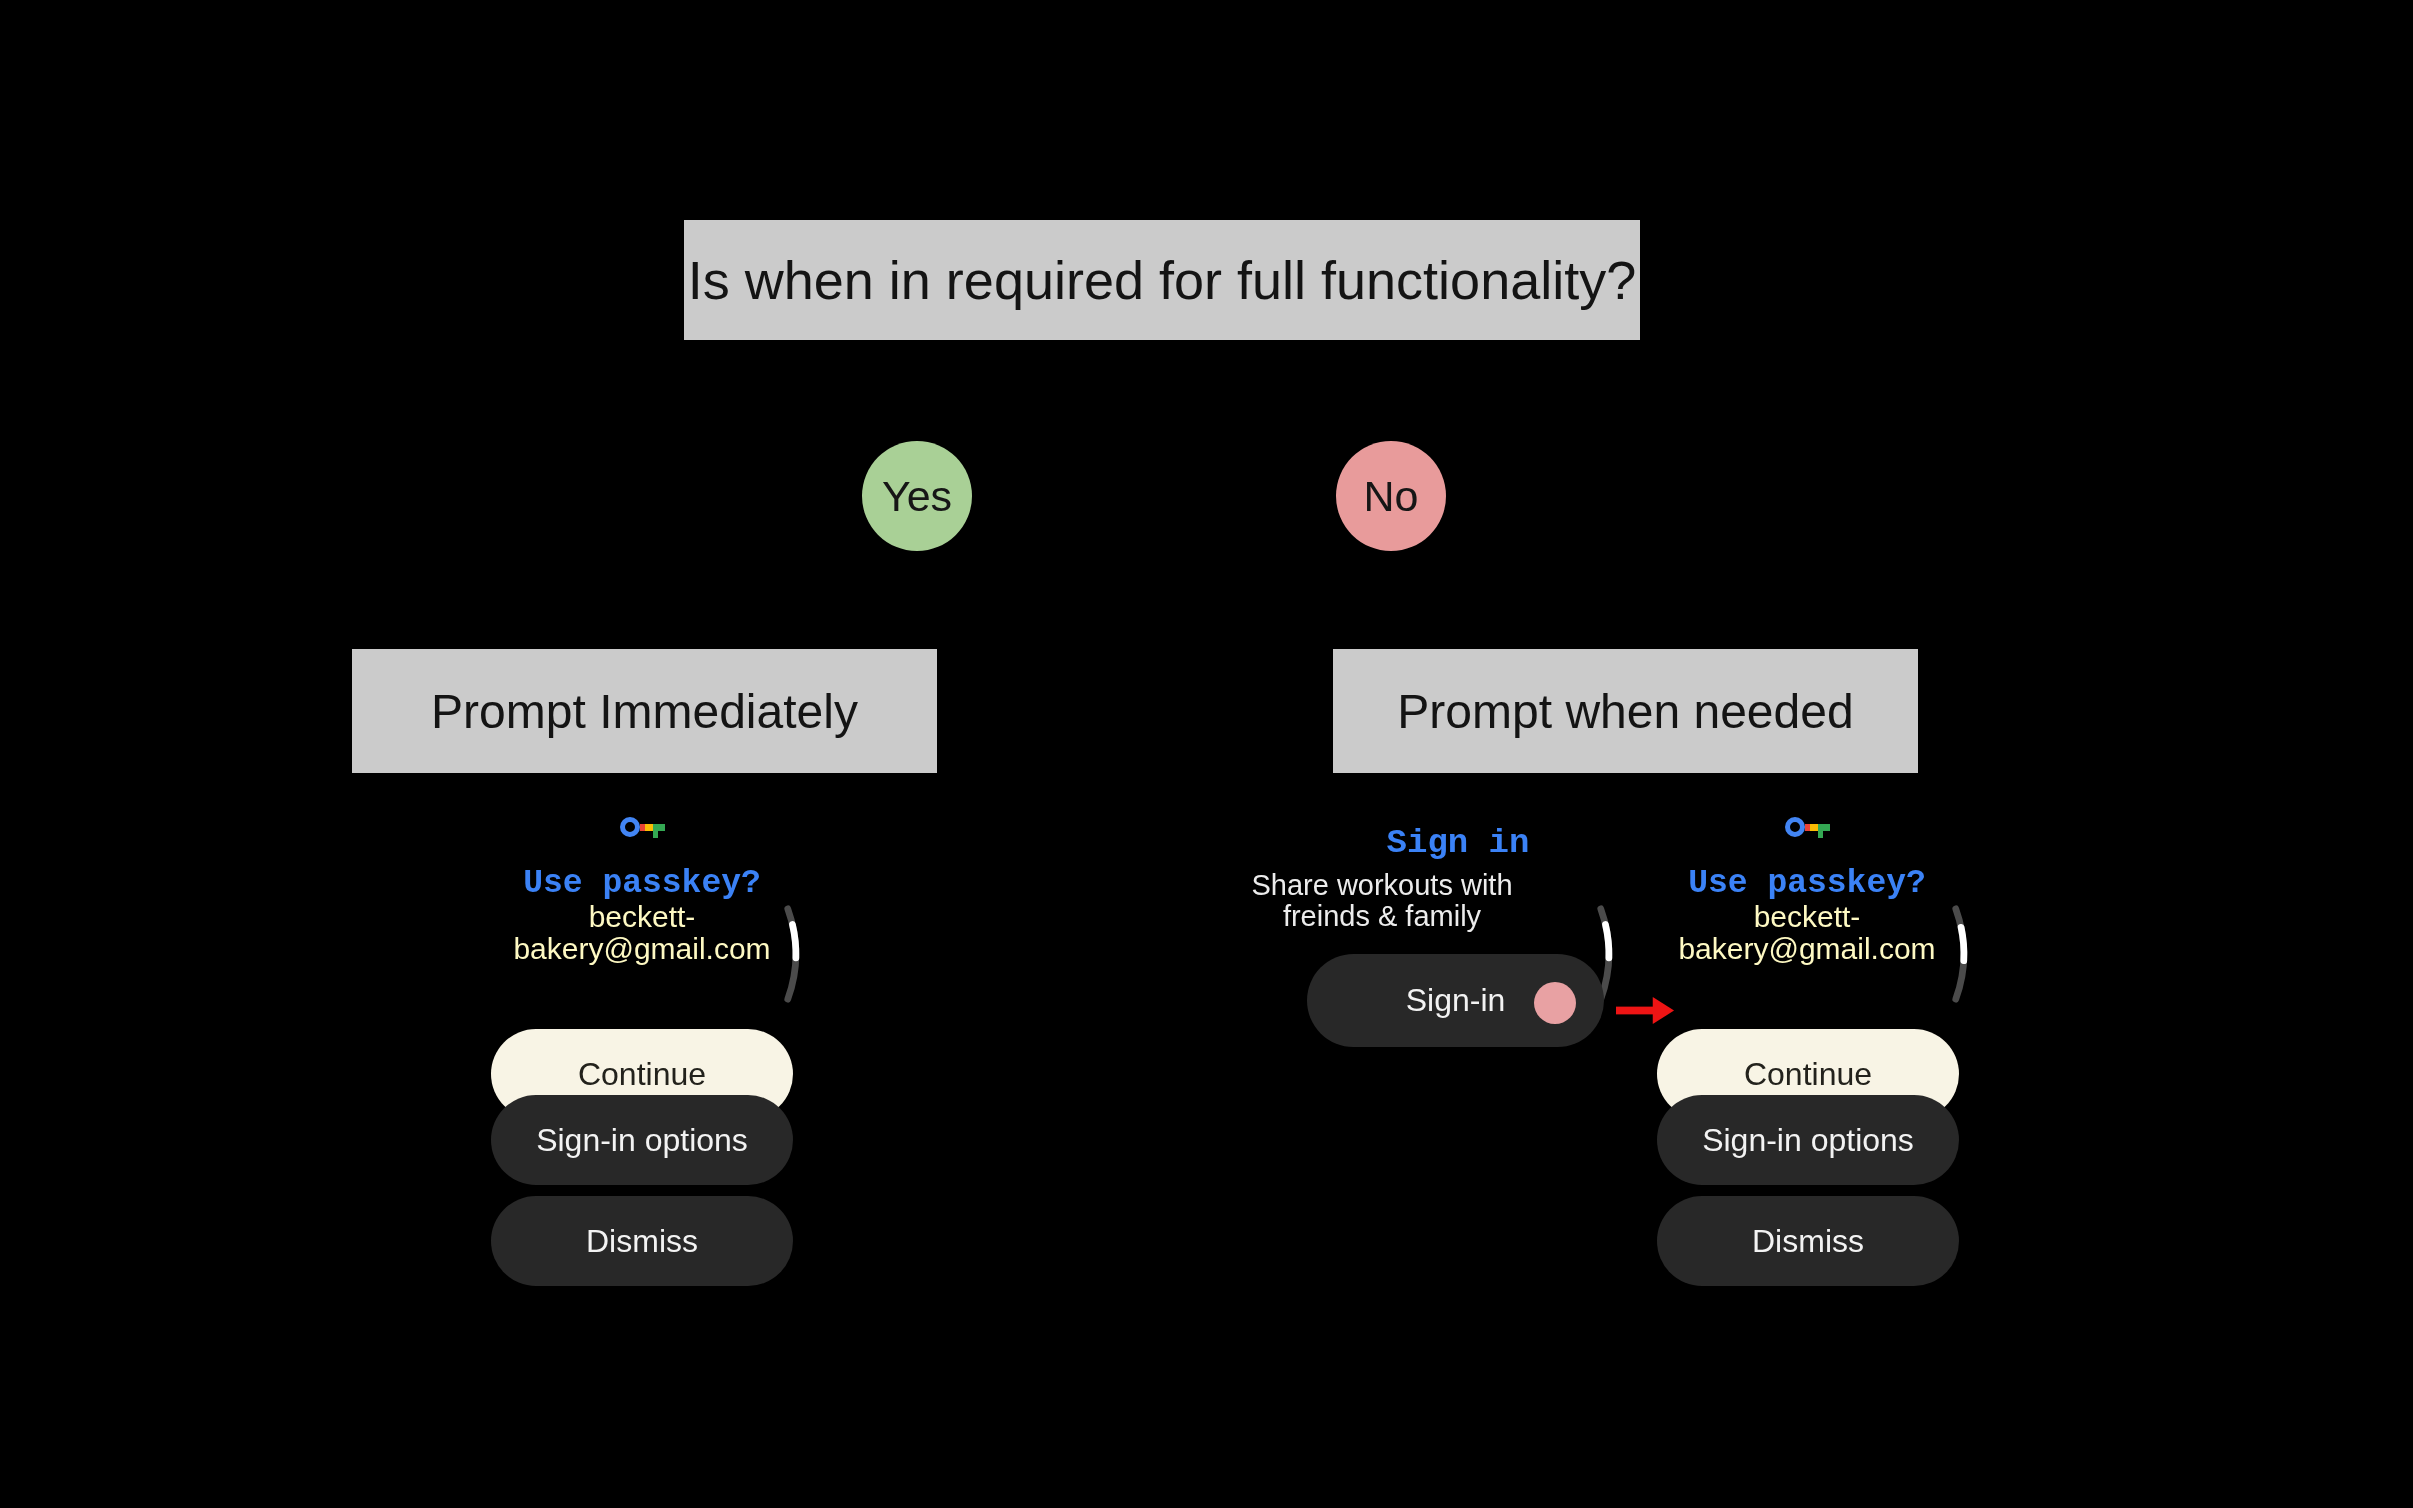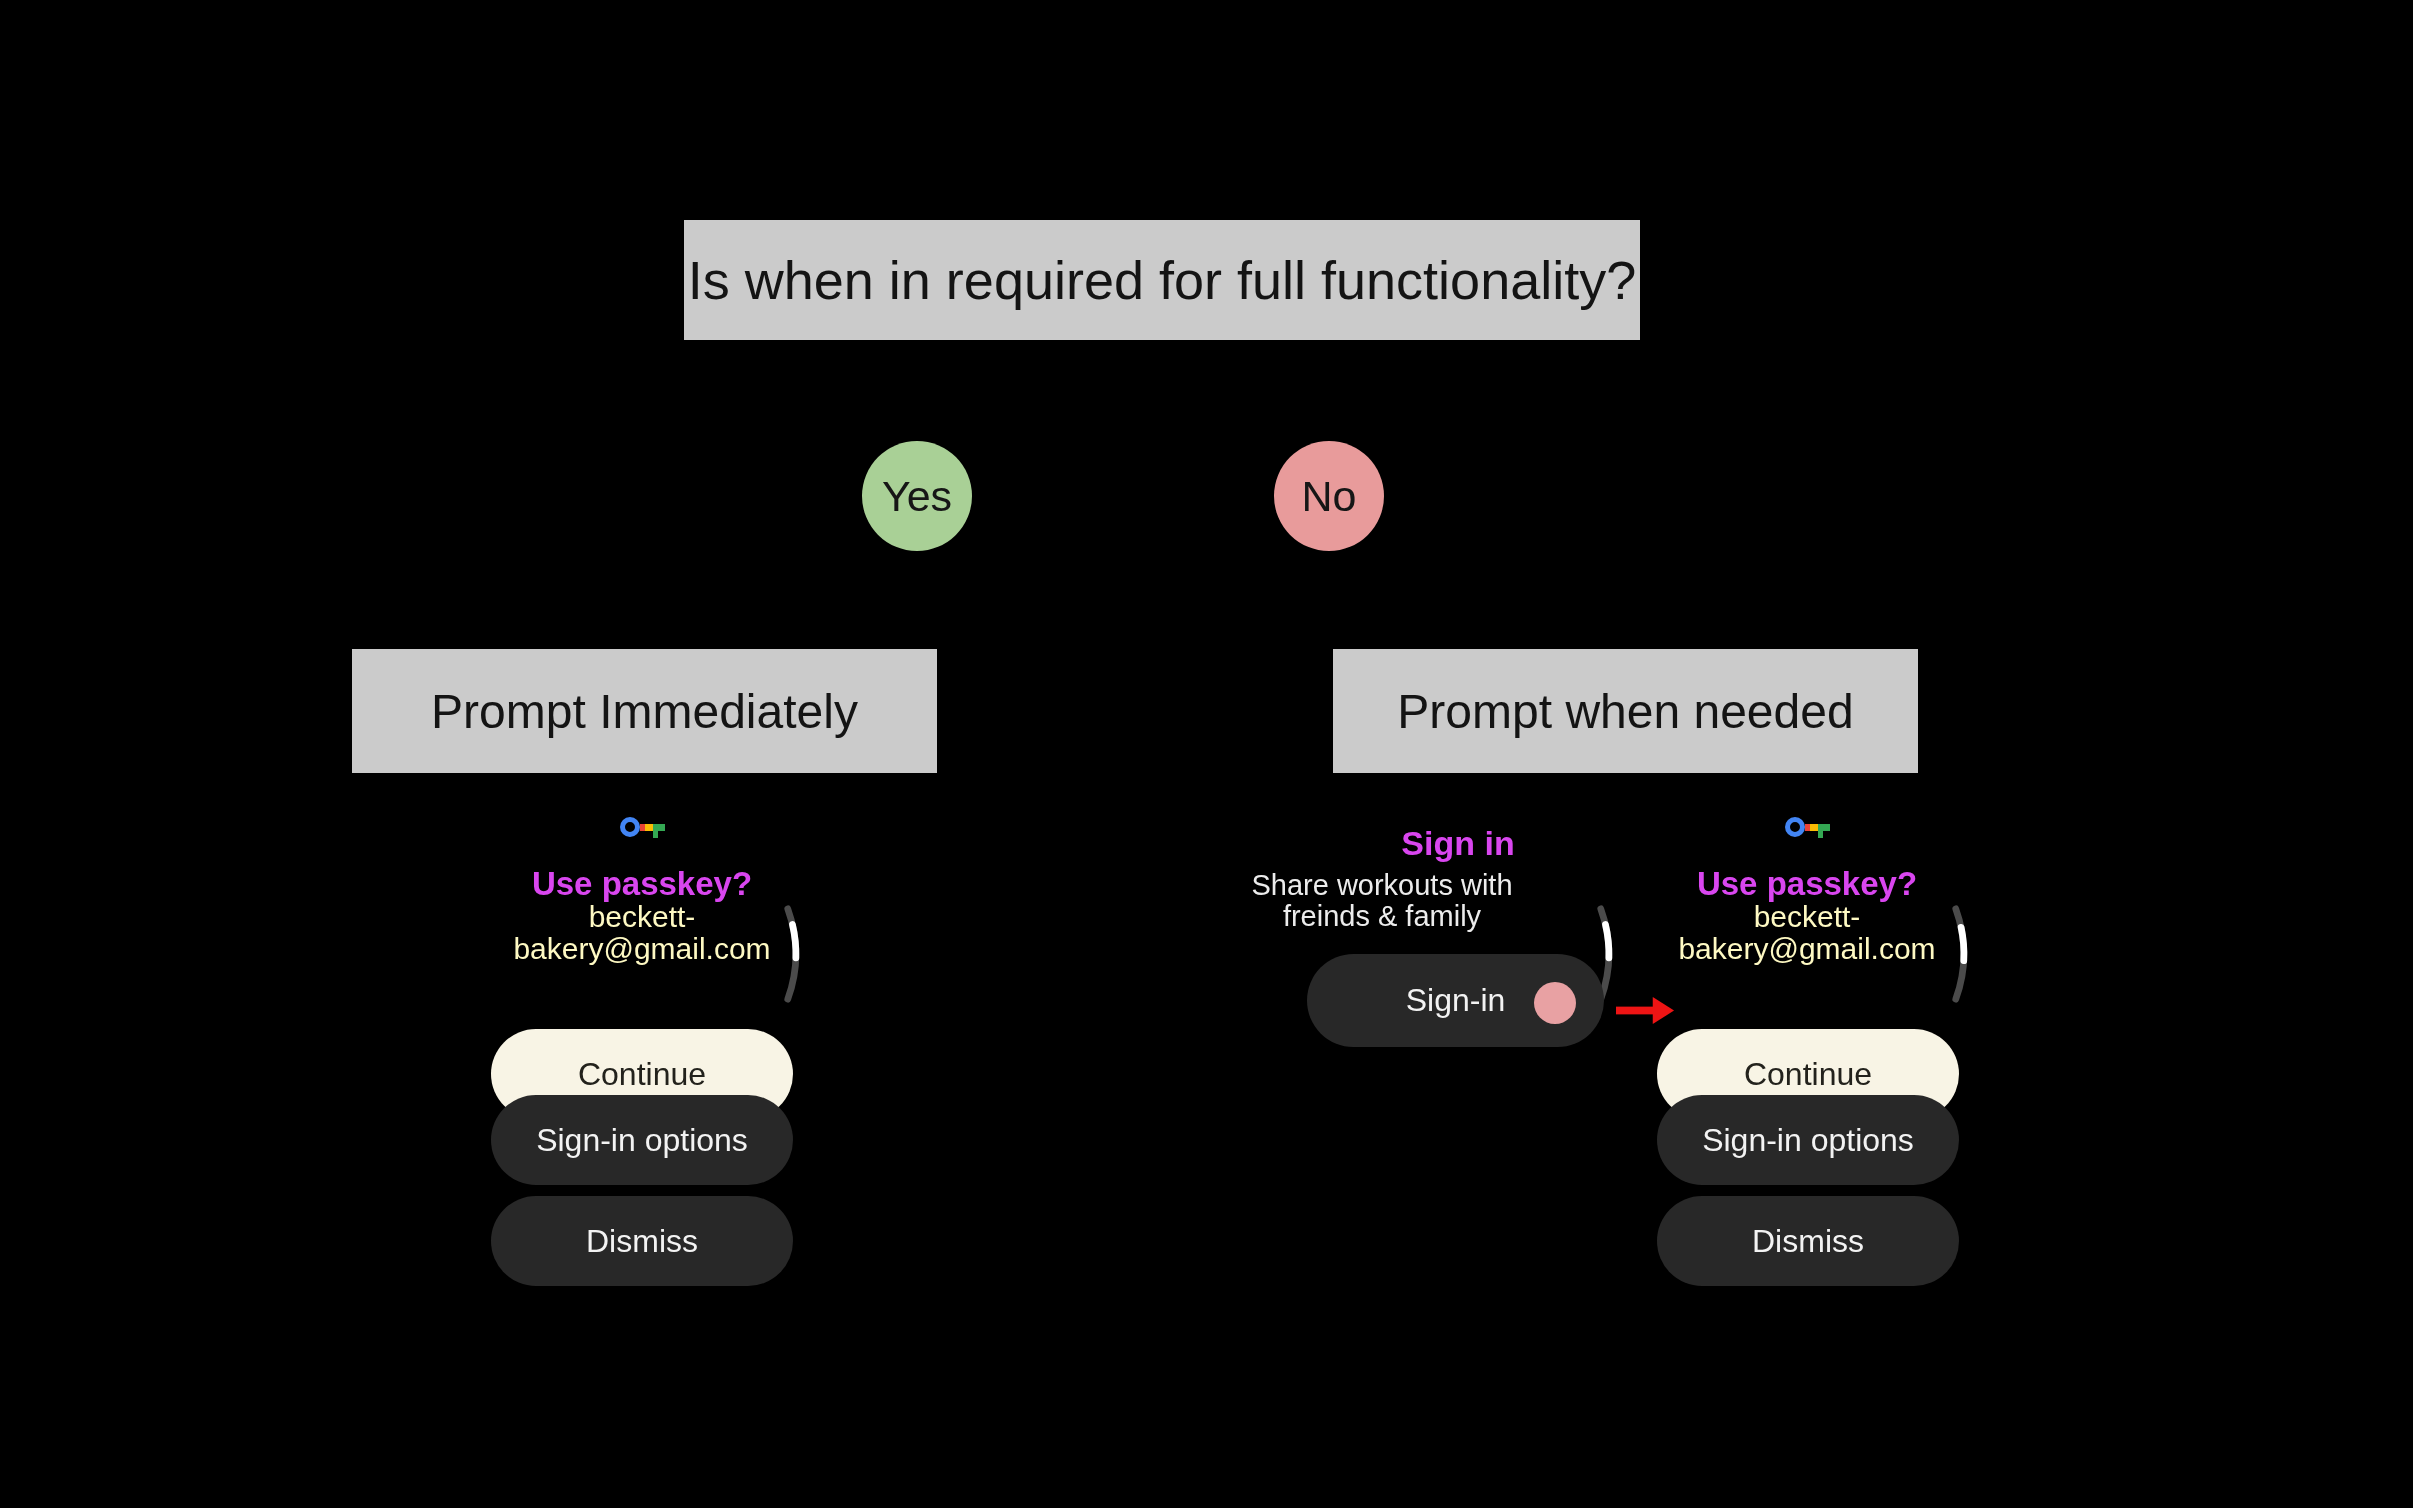--- a/index.html
+++ b/index.html
@@ -16,21 +16,21 @@
   .gbox.outcome{font-size:48px;}
   
   .node{
     position:absolute;width:110px;height:110px;border-radius:50%;
     display:flex;align-items:center;justify-content:center;
     color:#161616;font-size:43px;
   }
   .node.yes{background:#a9d096;}
   .node.no{background:#e89b9b;}
   
-  .wtitle{position:absolute;color:#d946ef;font-size:33px;font-weight:700;text-align:center;}
+  .wtitle{position:absolute;color:#3b82f6;font-size:33px;font-weight:700;text-align:center;font-family:Liberation Mono, monospace;}
   .wtitle.mid{font-size:34px;}
   .wtext{position:absolute;color:#fef9c3;font-size:30px;line-height:32px;text-align:center;font-weight:400;}
   .wtext.sub{font-size:29px;line-height:31px;color:#ececec;}
   
   .pill{
     position:absolute;border-radius:58px;
     display:flex;align-items:center;justify-content:center;text-align:center;
     font-size:32px;font-weight:500;
   }
   .pill.cream{background:#f8f4e5;color:#23221c;margin-top:33px;}
@@ -54,21 +54,21 @@
 
 <div id="canvas">
 
   <div class="gbox question" style="left:684px;top:220px;width:956px;height:120px;">
     <span>Is when in required for full functionality?</span>
   </div>
 
   <div class="node yes" style="left:862px;top:441px;">
     <span>Yes</span>
   </div>
-  <div class="node no" style="left:1274px;top:441px;">
+  <div class="node no" style="left:1336px;top:441px;">
     <span>No</span>
   </div>
 
   <div class="gbox outcome" style="left:352px;top:649px;width:585px;height:124px;">
     <span>Prompt Immediately</span>
   </div>
   <div class="gbox outcome" style="left:1333px;top:649px;width:585px;height:124px;">
     <span>Prompt when needed</span>
   </div>
 

